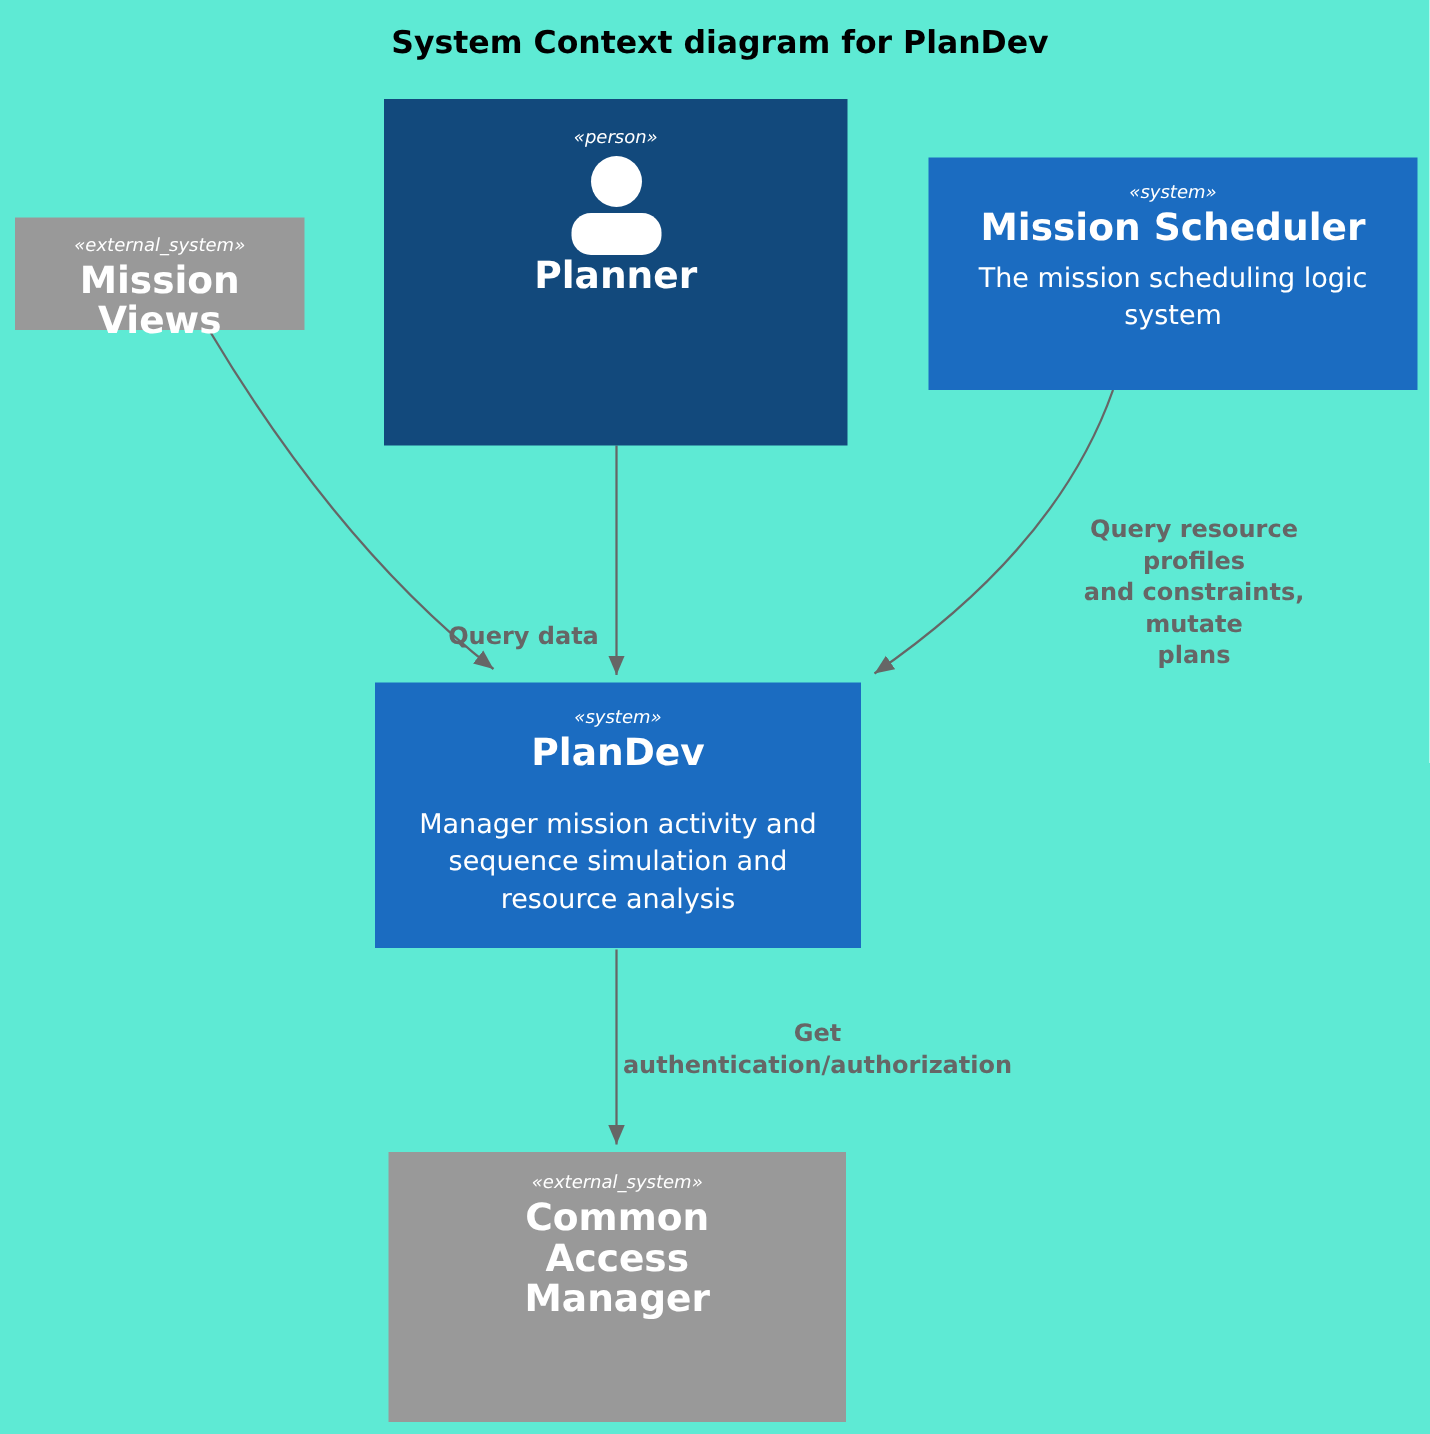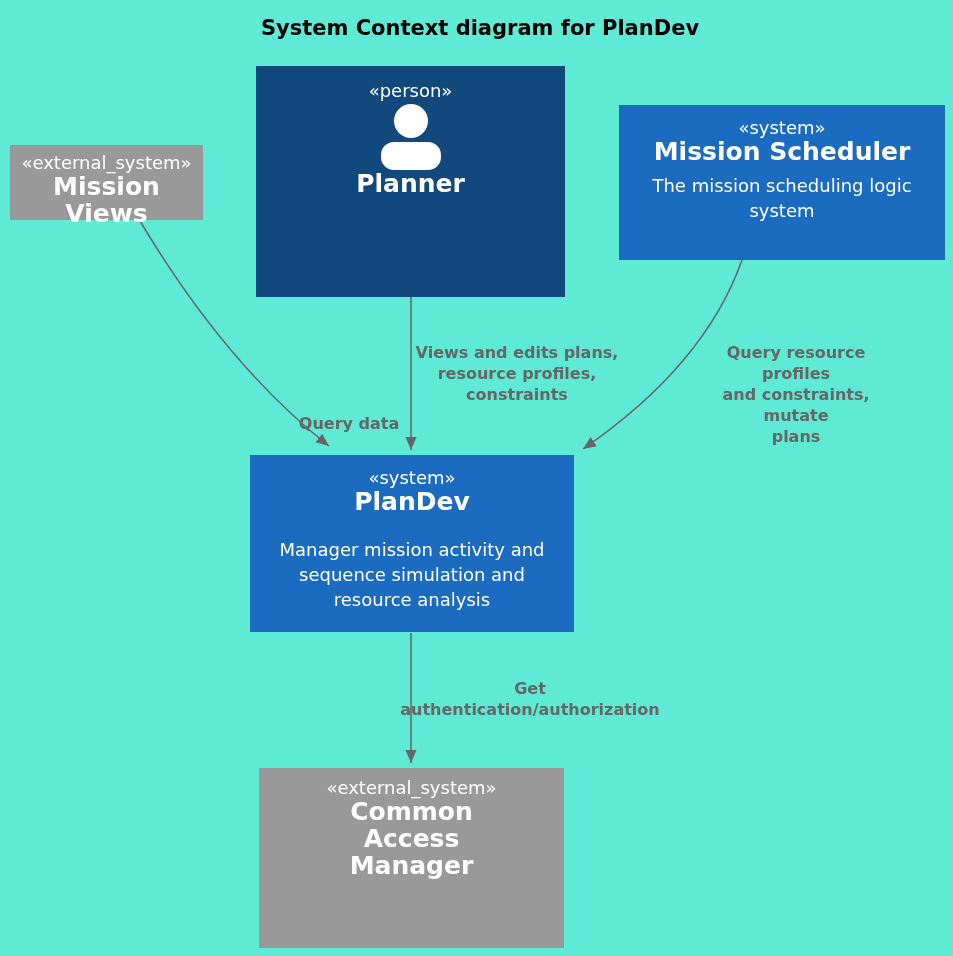--- a/index.html
+++ b/index.html
@@ -40,21 +40,22 @@
   .node {
     position: absolute;
     box-sizing: border-box;
     color: #ffffff;
     text-align: center;
     display: flex;
     flex-direction: column;
     align-items: center;
   }
   .node .stereotype {
-    font-size: 18px;
+    font-style: italic;
+    font-size: 12px;
     line-height: 20px;
     text-align: center;
   }
   .node .name {
     font-weight: bold;
     font-size: 25px;
     line-height: 27px;
     margin-top: 0;
   }
   .node .desc {
@@ -101,21 +102,21 @@
     color: #666666;
     font-weight: bold;
     font-size: 16px;
     line-height: 21px;
     text-align: center;
     white-space: pre-line;
   }
   #label-query-data       { left: 349px; top: 365px; margin-top: 48px; }
   #label-views-edits      { left: 517px; top: 342px; }
   #label-query-resource   { left: 796px; top: 342px; }
-  #label-get-auth         { left: 530px; top: 678px; }
+  #label-get-auth         { left: 545px; top: 678px; }
 </style>
 </head>
 <body>
 
 <div class="canvas">
 
   <div class="diagram-title">System Context diagram for PlanDev</div>
 
   <svg class="edges-layer" width="953" height="956" viewBox="0 0 953 956" xmlns="http://www.w3.org/2000/svg">
     <defs>
@@ -154,22 +155,19 @@
     <div class="name">PlanDev</div>
     <div class="desc">Manager mission activity and sequence simulation and resource analysis</div>
   </div>
 
   <div class="node" id="node-cam">
     <div class="stereotype">«external_system»</div>
     <div class="name">Common Access Manager</div>
   </div>
 
   <div class="edge-label" id="label-query-data">Query data</div>
-  <div class="edge-label" id="label-views-edits">Views and edits plans,
-resource profiles,
-constraints</div>
   <div class="edge-label" id="label-query-resource">Query resource profiles
 and constraints, mutate
 plans</div>
   <div class="edge-label" id="label-get-auth">Get
 authentication/authorization</div>
 
 </div>
 
 </body></html>

